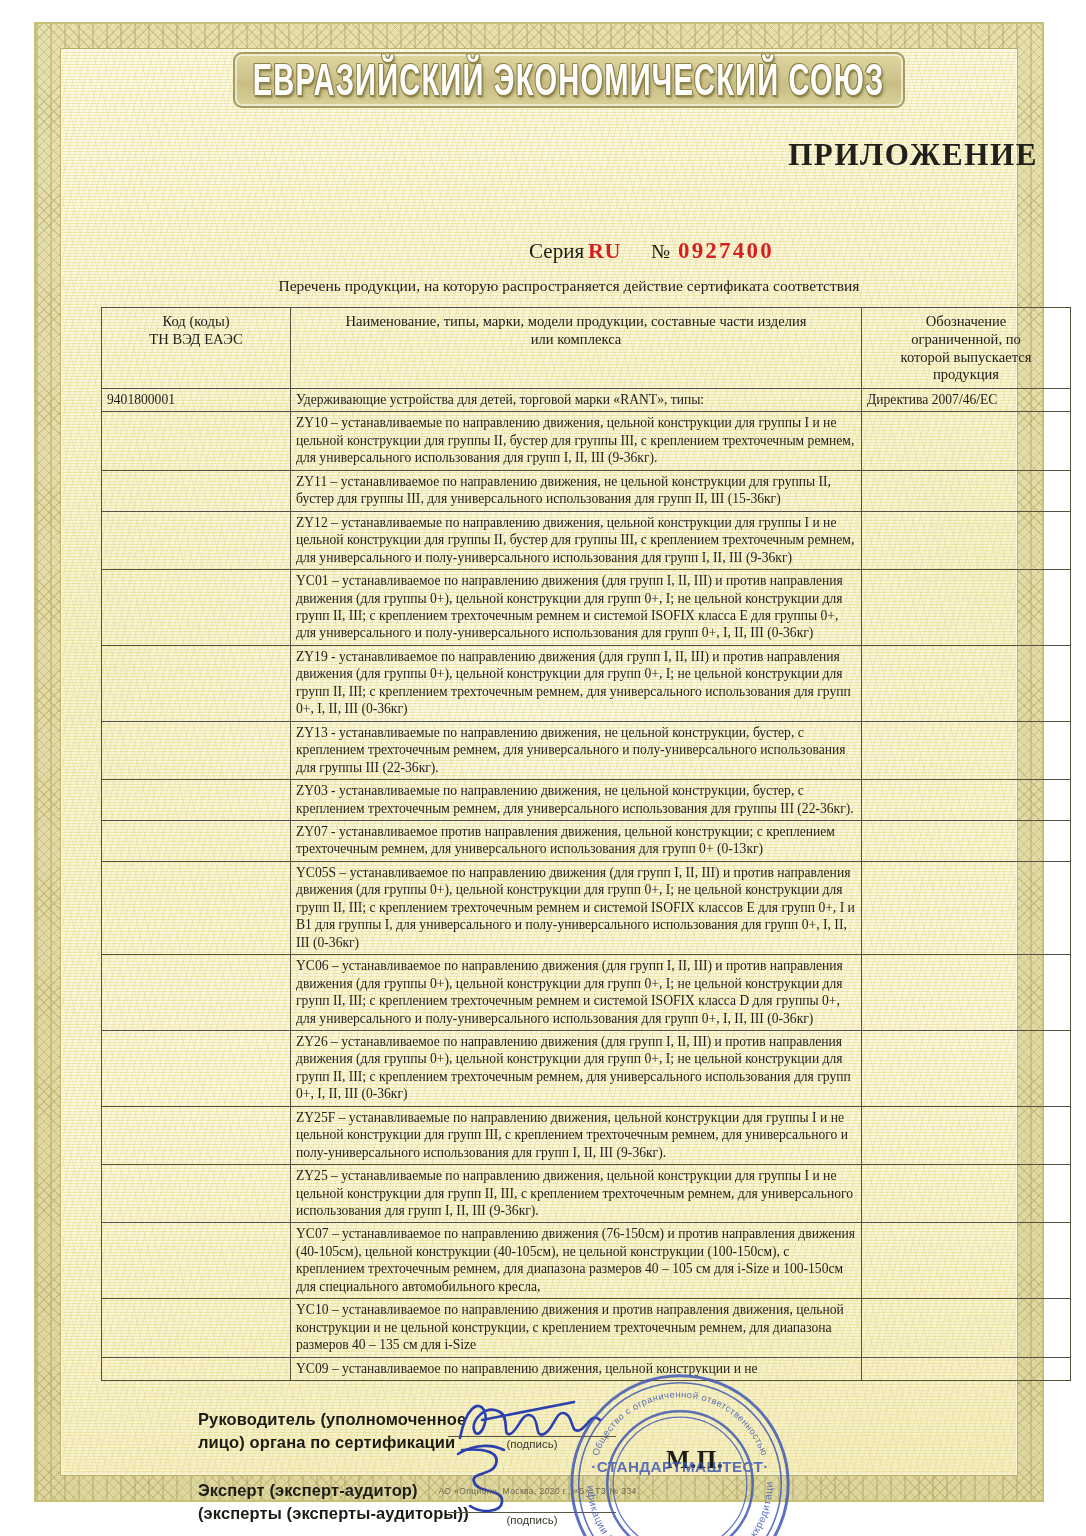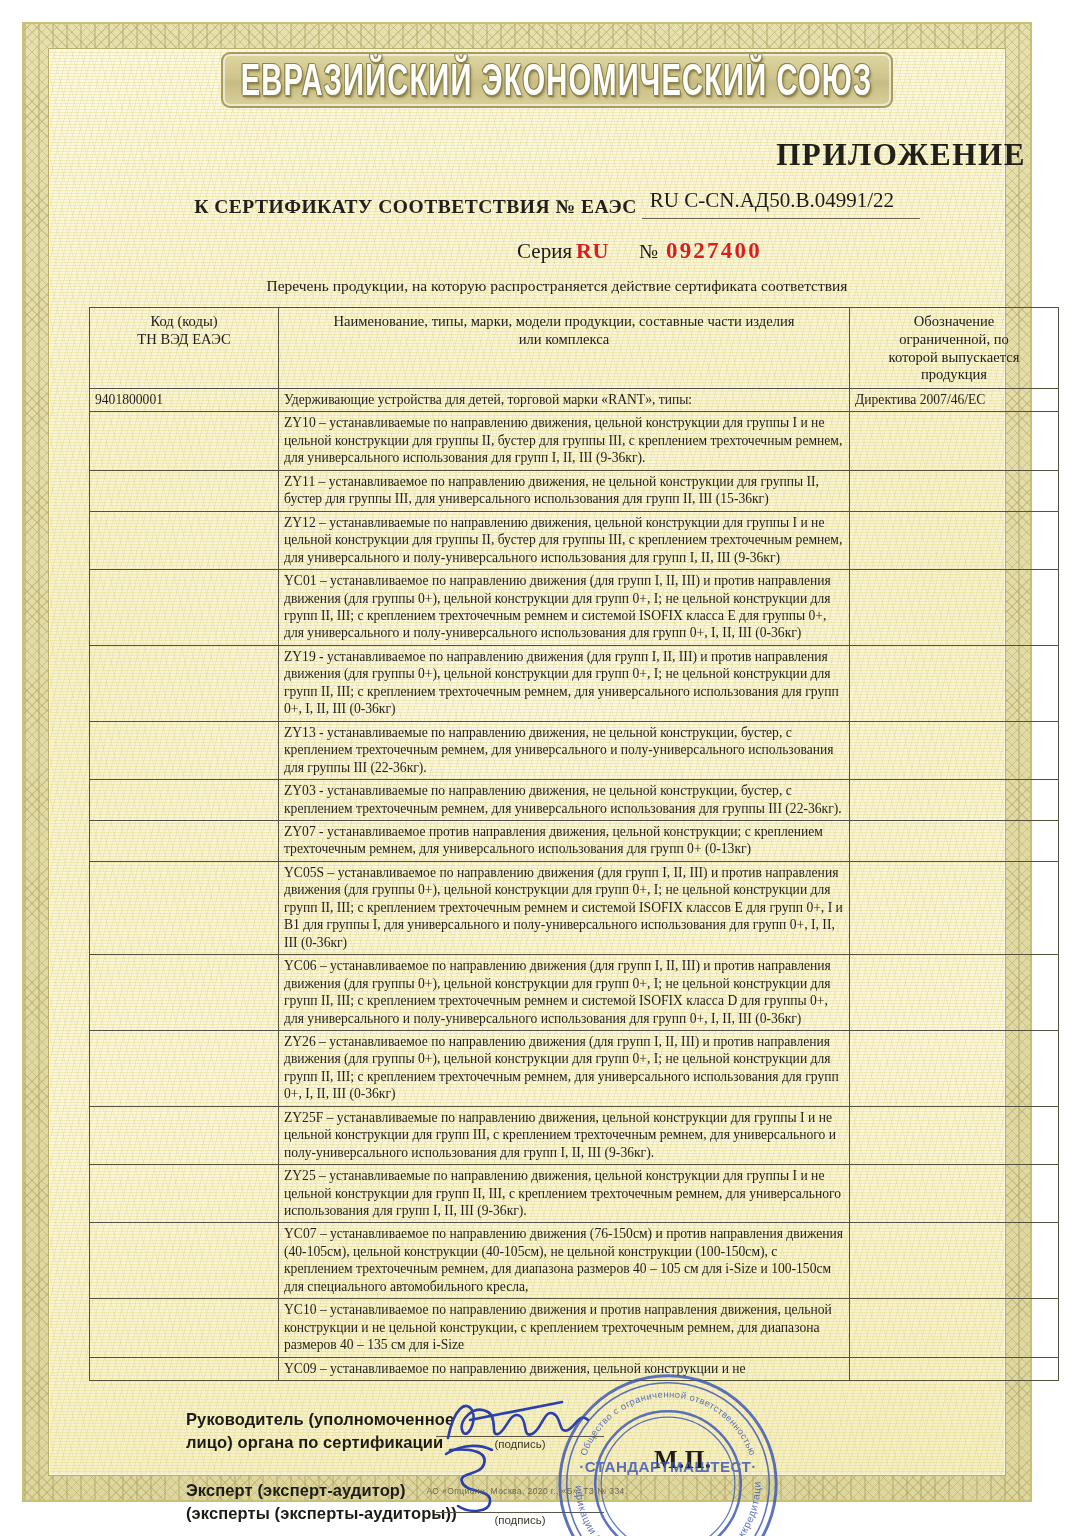--- a/index.html
+++ b/index.html
@@ -11,21 +11,21 @@
     height: 1536px;
     background: #ffffff;
     font-family: "Liberation Serif", "DejaVu Serif", serif;
     overflow: hidden;
     position: relative;
   }
 
   
   #sheet {
     position: absolute;
-    left: 22px;
+    left: 34px;
     top: 22px;
     width: 1010px;
     height: 1480px;
     box-sizing: border-box;
     background:
       repeating-linear-gradient(0deg, rgba(224,210,120,0.30) 0px, rgba(224,210,120,0.30) 1px, rgba(255,255,255,0) 1px, rgba(255,255,255,0) 4px),
       repeating-linear-gradient(90deg, rgba(208,196,112,0.18) 0px, rgba(208,196,112,0.18) 1px, rgba(255,255,255,0) 1px, rgba(255,255,255,0) 5px),
       linear-gradient(160deg, #f7f3d2 0%, #fbf8e2 25%, #f4efc8 50%, #faf6de 75%, #f5f0cb 100%);
   }
 
@@ -305,26 +305,20 @@
   <div id="frame-inner"></div>
 
   <div id="content">
 
     <div id="banner">
       <span id="banner-text">ЕВРАЗИЙСКИЙ ЭКОНОМИЧЕСКИЙ СОЮЗ</span>
     </div>
 
     <div id="title-main">ПРИЛОЖЕНИЕ</div>
 
-    <div id="subtitle-row">
-      <span id="subtitle-label">К СЕРТИФИКАТУ СООТВЕТСТВИЯ № ЕАЭС</span>
-      <span id="cert-number-wrap">
-        <span id="cert-number">RU C-CN.АД50.B.04991/22</span>
-      </span>
-    </div>
 
     <div id="series-row">
       <span class="series-label">Серия</span>
       <span class="series-value">RU</span>
       <span class="numero-sign">№</span>
       <span class="number-value">0927400</span>
     </div>
 
     <div id="list-caption">Перечень продукции, на которую распространяется действие сертификата соответствия</div>
 

